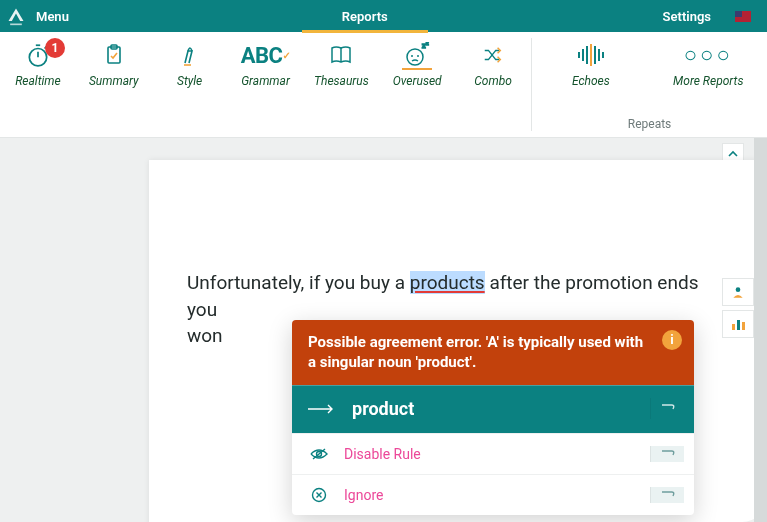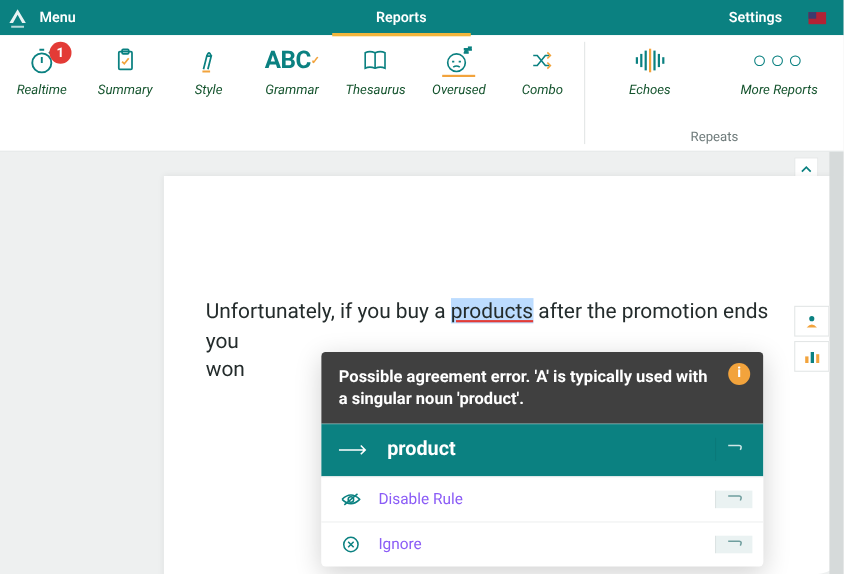--- a/index.html
+++ b/index.html
@@ -209,21 +209,21 @@
   .popup {
     position: absolute;
     left: 143px; top: 160px;
     width: 402px;
     border-radius: 4px;
     overflow: hidden;
     box-shadow: 0 6px 24px rgba(0,0,0,0.18);
     background:#fff;
   }
   .popup .head {
-    background: #404040;
+    background: #c2410c;
     color: #fff;
     padding: 12px 48px 12px 16px;
     font-size: 15px;
     line-height: 1.35;
     font-weight: 700;
     position: relative;
   }
   .popup .info-dot {
     position: absolute;
     top: 10px; right: 12px;
@@ -248,21 +248,21 @@
   .popup .suggest .word {
     font-weight:700;
     font-size:18px;
     flex:1;
   }
   .popup .action {
     display:flex; align-items:center;
     gap:14px;
     padding: 12px 10px 12px 16px;
     border-top: 1px solid #eef0f0;
-    color:#8b5cf6;
+    color:#ec4899;
     font-size:14px;
   }
   .popup .action .icon {
     width: 22px; color:#0b8181;
     display:flex; justify-content:center;
   }
   .popup .action .txt { flex:1; }
   .redo-col {
     width: 34px;
     align-self: stretch;

